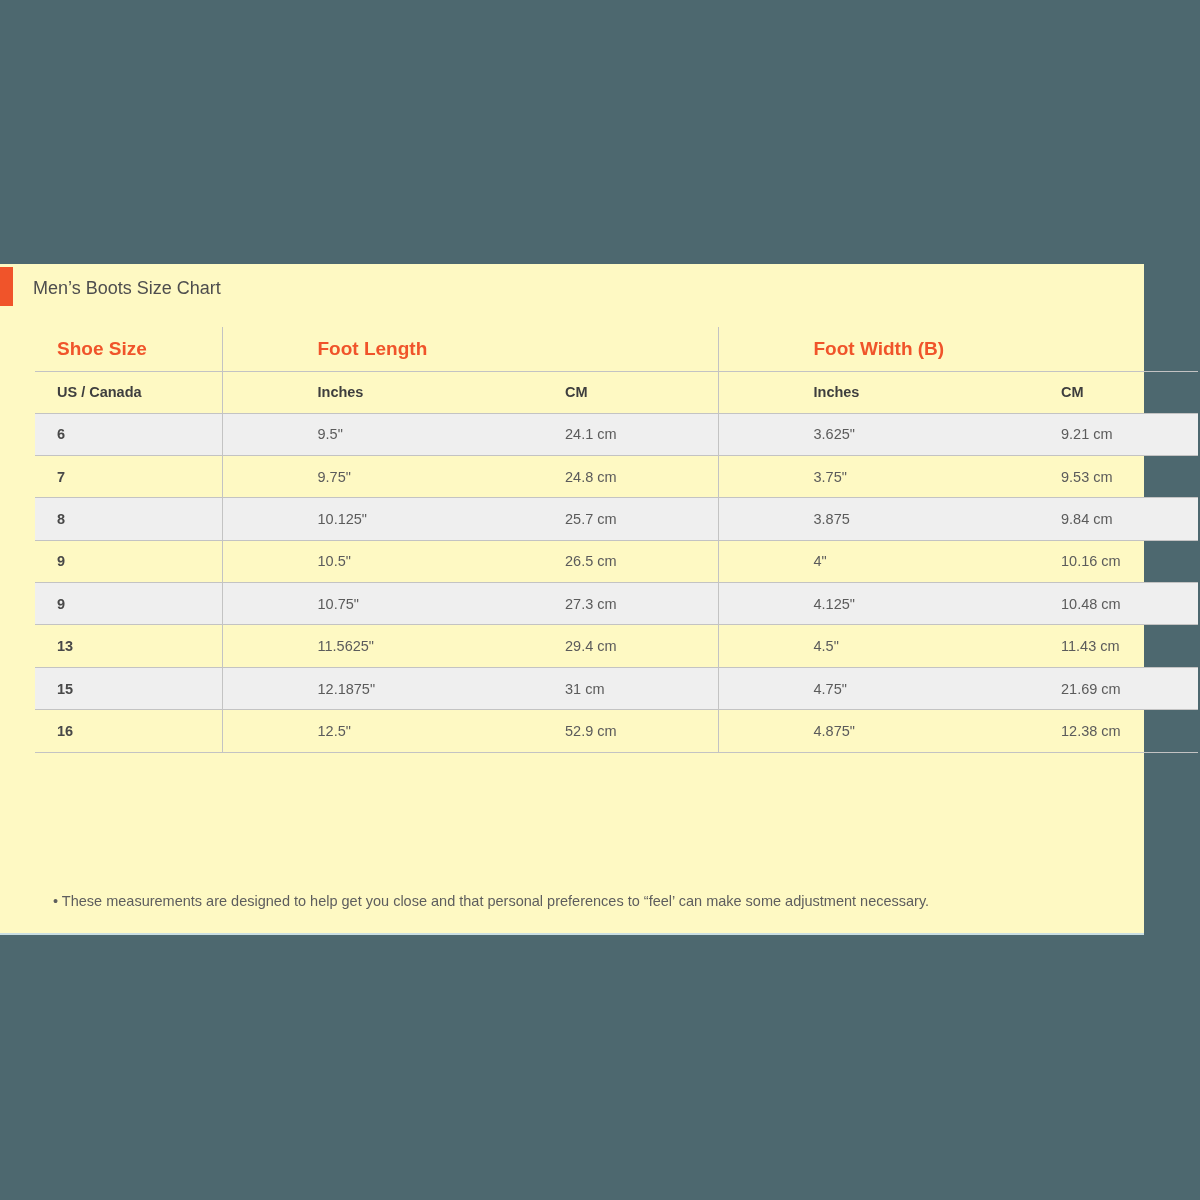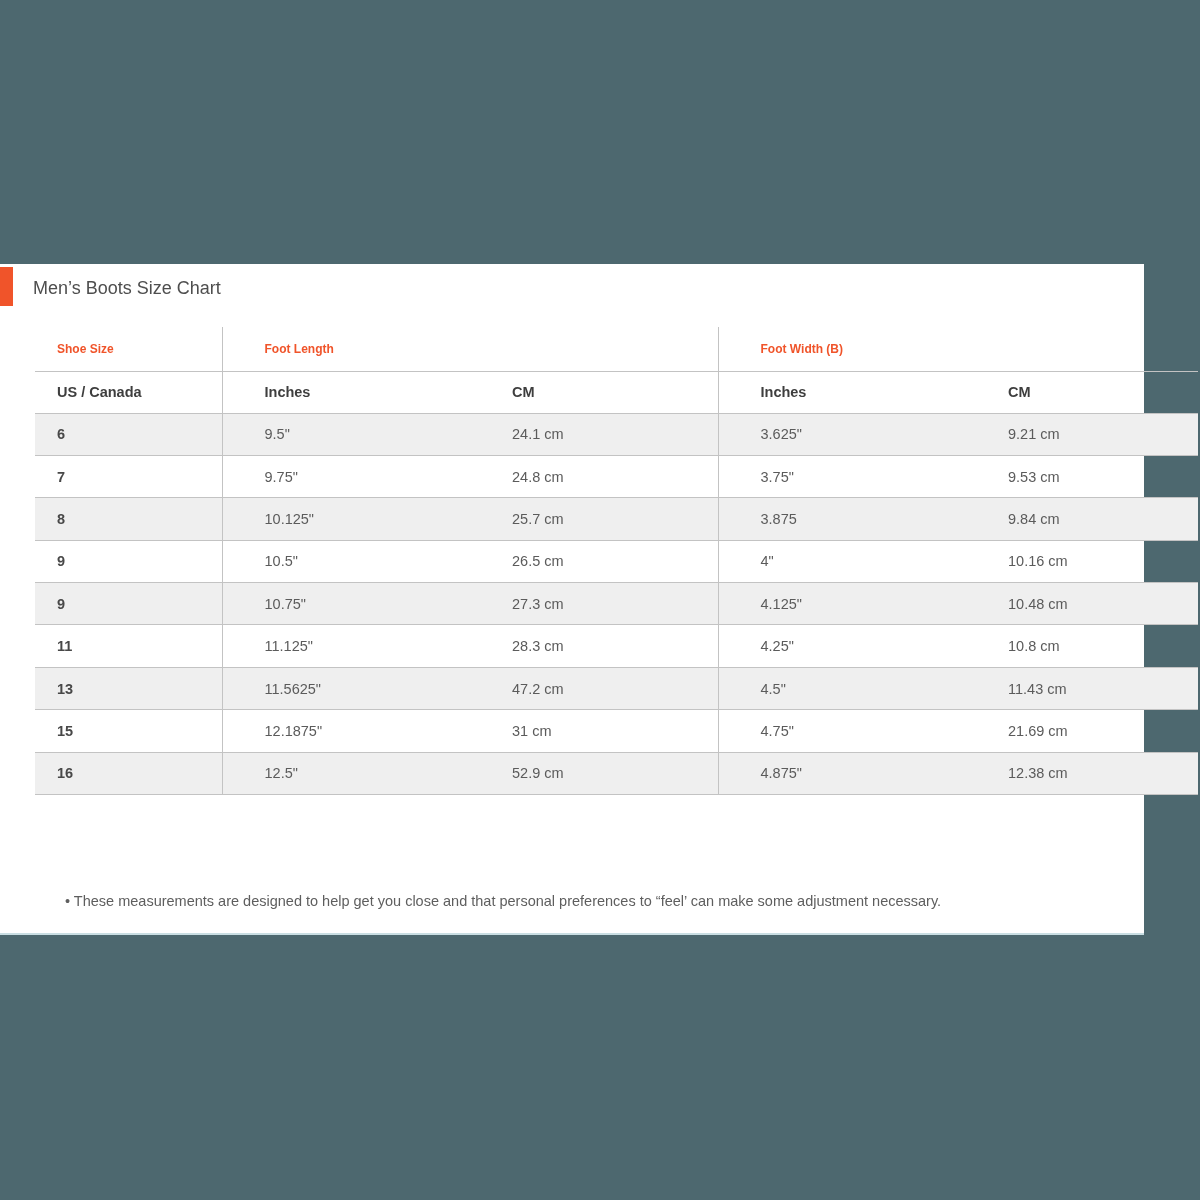--- a/index.html
+++ b/index.html
@@ -10,21 +10,21 @@
     overflow: hidden;
     background: #4d686f;
     font-family: "Liberation Sans", sans-serif;
   }
   .panel {
     position: absolute;
     top: 264px;
     left: 0;
     width: 1144px;
     height: 669px;
-    background: #ffffff;
+    background: #fef9c3;
     border-bottom: 2px solid #c9dee3;
   }
   .accent-bar {
     position: absolute;
     top: 3px;
     left: 0;
     width: 13px;
     height: 39px;
     background: #f0542a;
   }
@@ -46,21 +46,21 @@
   }
   th, td {
     text-align: left;
     vertical-align: middle;
     padding: 0;
     font-weight: normal;
     box-sizing: border-box;
   }
   tr.group-row th {
     height: 44px;
-    font-size: 12px;
+    font-size: 19px;
     font-weight: bold;
     color: #f0542a;
     border-bottom: 1px solid #c3c3c3;
   }
   tr.sub-row th {
     height: 42px;
     font-size: 14.5px;
     font-weight: bold;
     color: #3e3e3e;
     border-bottom: 1px solid #c3c3c3;
@@ -70,30 +70,29 @@
     font-size: 14.5px;
     color: #5b5b5b;
     border-bottom: 1px solid #c3c3c3;
   }
   tbody td.col1 {
     font-weight: bold;
     color: #484848;
     font-size: 14.5px;
   }
   .col1 { padding-left: 22px; border-right: 1px solid #c3c3c3; }
-  .pad  { padding-left: 42px; }
+  .pad  { padding-left: 95px; }
   .bdr  { border-right: 1px solid #c3c3c3; }
   tbody tr:nth-child(odd) { background: #efefef; }
   .footnote {
     position: absolute;
     top: 629px;
     left: 53px;
     font-size: 14.5px;
     color: #5e5e5e;
-    margin-left: 12px;
   }
 </style>
 </head>
 <body>
 
 <div class="panel">
   <div class="accent-bar"></div>
   <div class="page-title">Men’s Boots Size Chart</div>
 
   <table class="size-chart">
@@ -148,30 +147,23 @@
           <td class="pad">10.16 cm</td>
         </tr>
         <tr>
           <td class="col1">9</td>
           <td class="pad">10.75"</td>
           <td class="pad bdr">27.3 cm</td>
           <td class="pad">4.125"</td>
           <td class="pad">10.48 cm</td>
         </tr>
         <tr>
-          <td class="col1">11</td>
-          <td class="pad">11.125"</td>
-          <td class="pad bdr">28.3 cm</td>
-          <td class="pad">4.25"</td>
-          <td class="pad">10.8 cm</td>
-        </tr>
-        <tr>
           <td class="col1">13</td>
           <td class="pad">11.5625"</td>
-          <td class="pad bdr">47.2 cm</td>
+          <td class="pad bdr">29.4 cm</td>
           <td class="pad">4.5"</td>
           <td class="pad">11.43 cm</td>
         </tr>
         <tr>
           <td class="col1">15</td>
           <td class="pad">12.1875"</td>
           <td class="pad bdr">31 cm</td>
           <td class="pad">4.75"</td>
           <td class="pad">21.69 cm</td>
         </tr>

